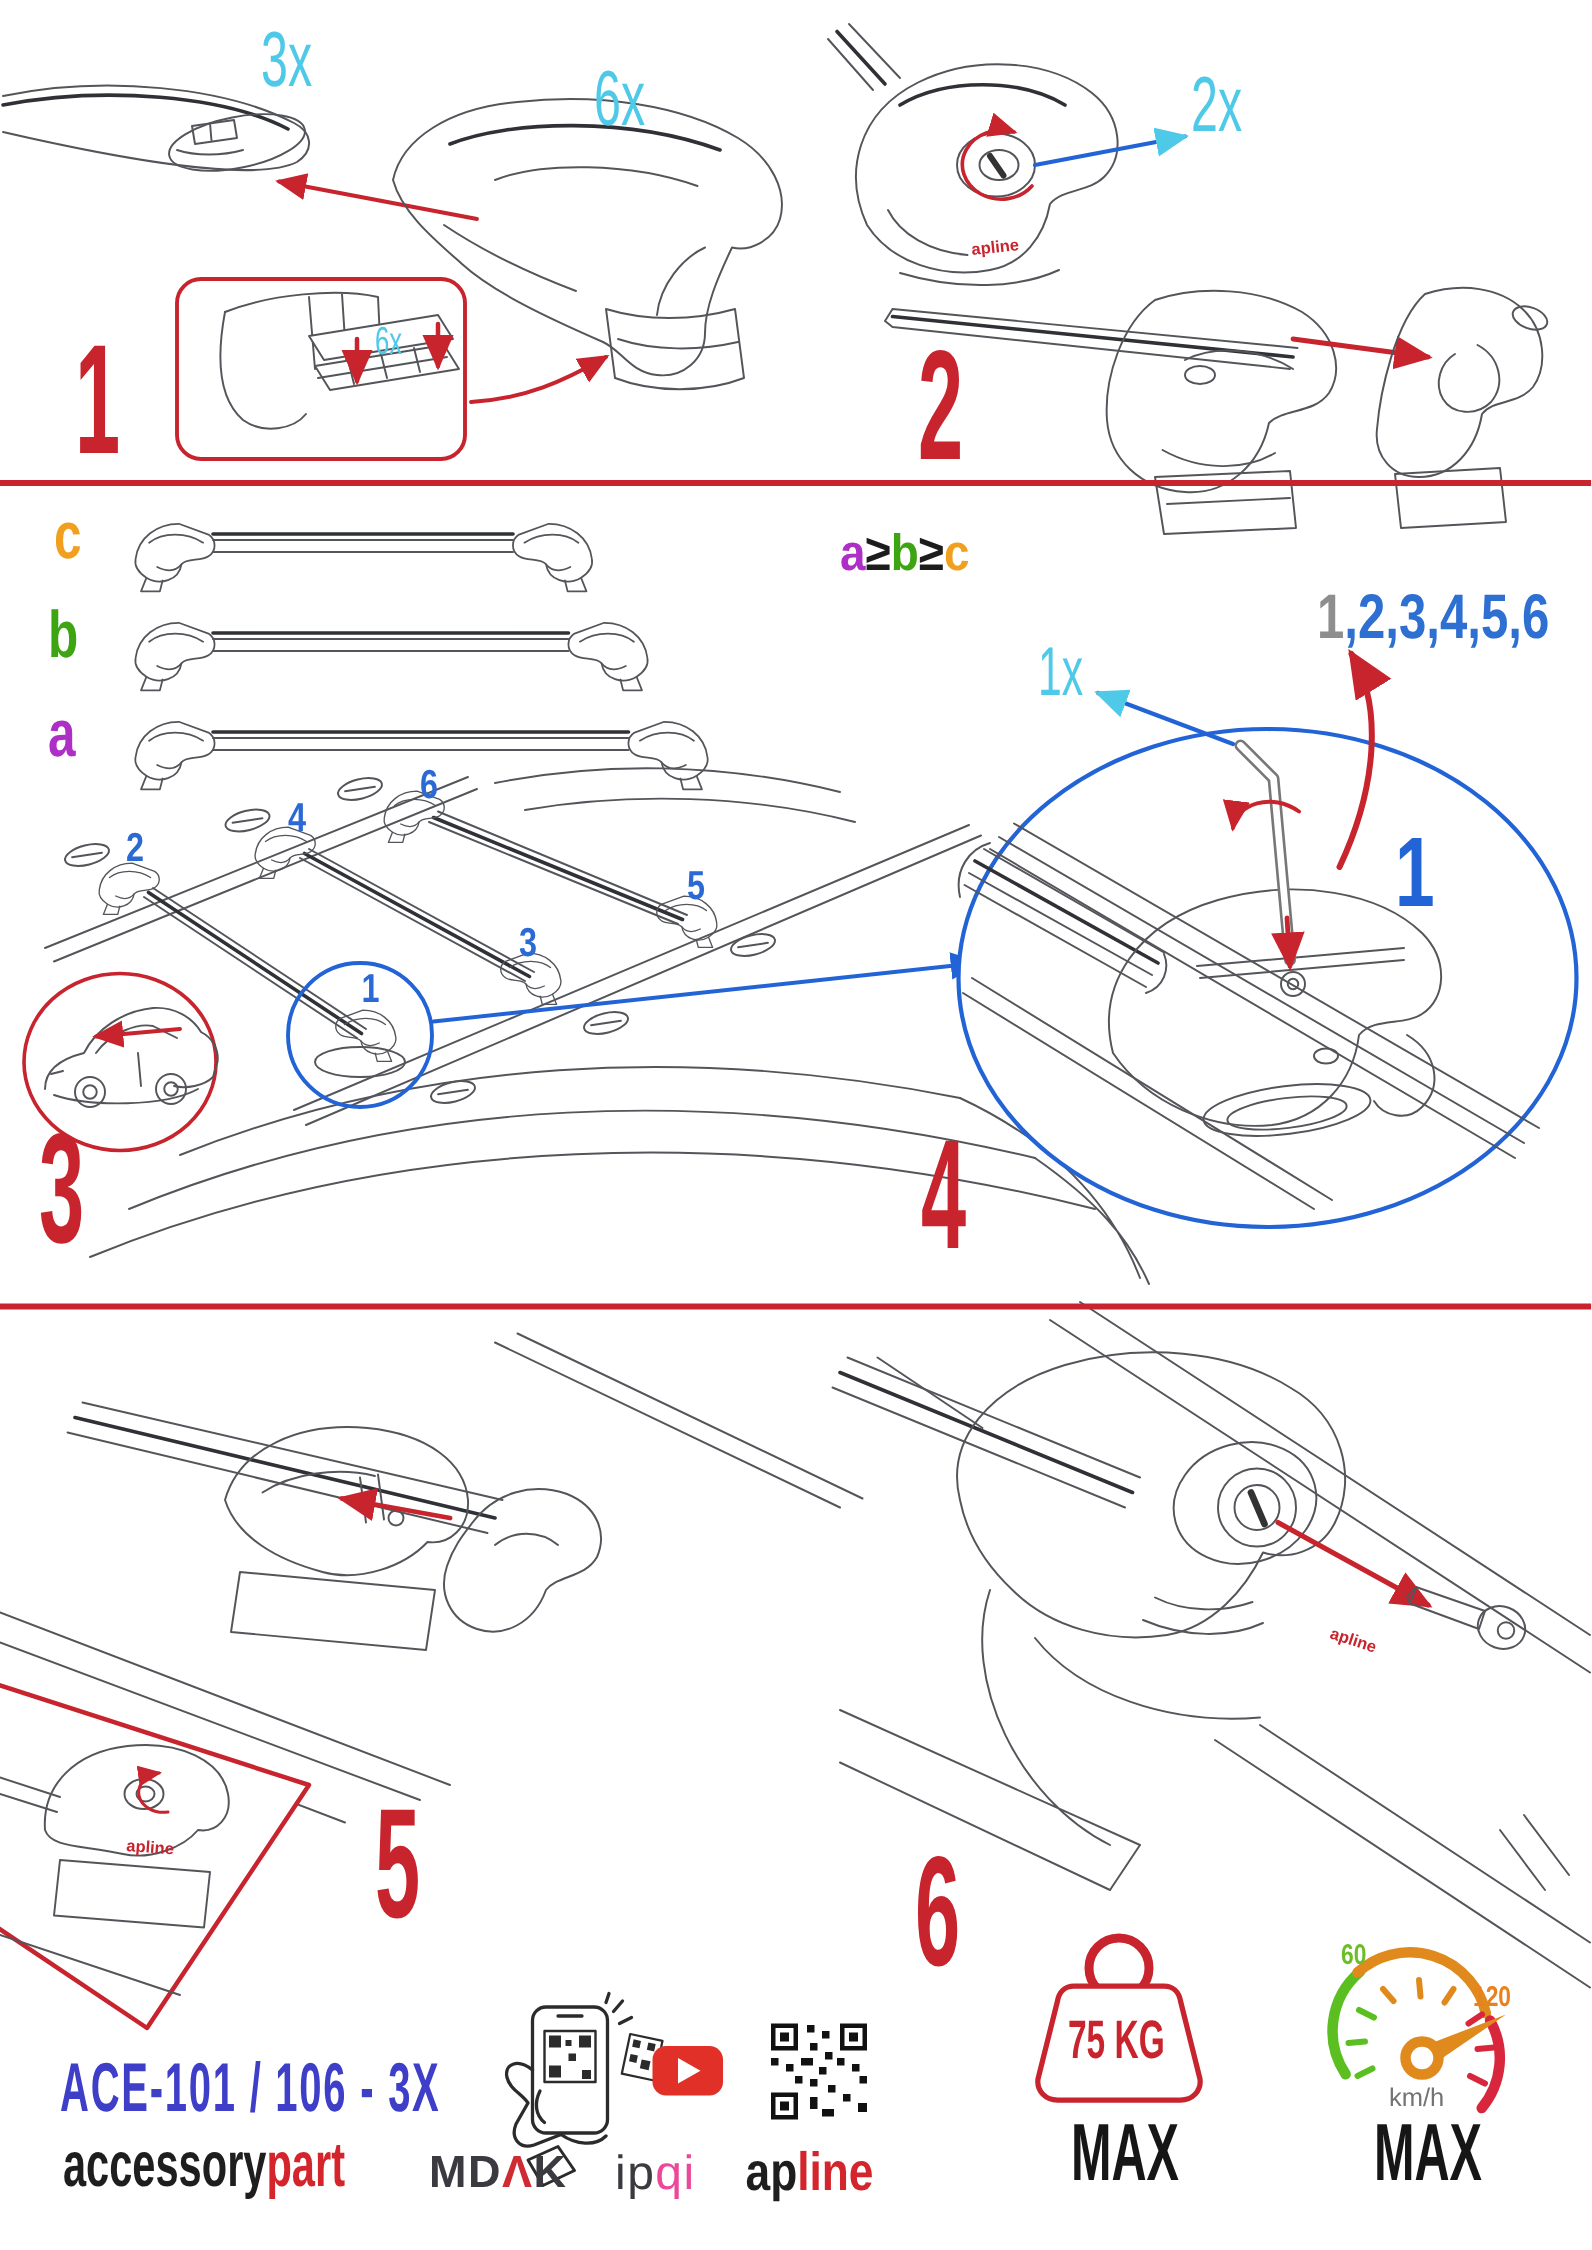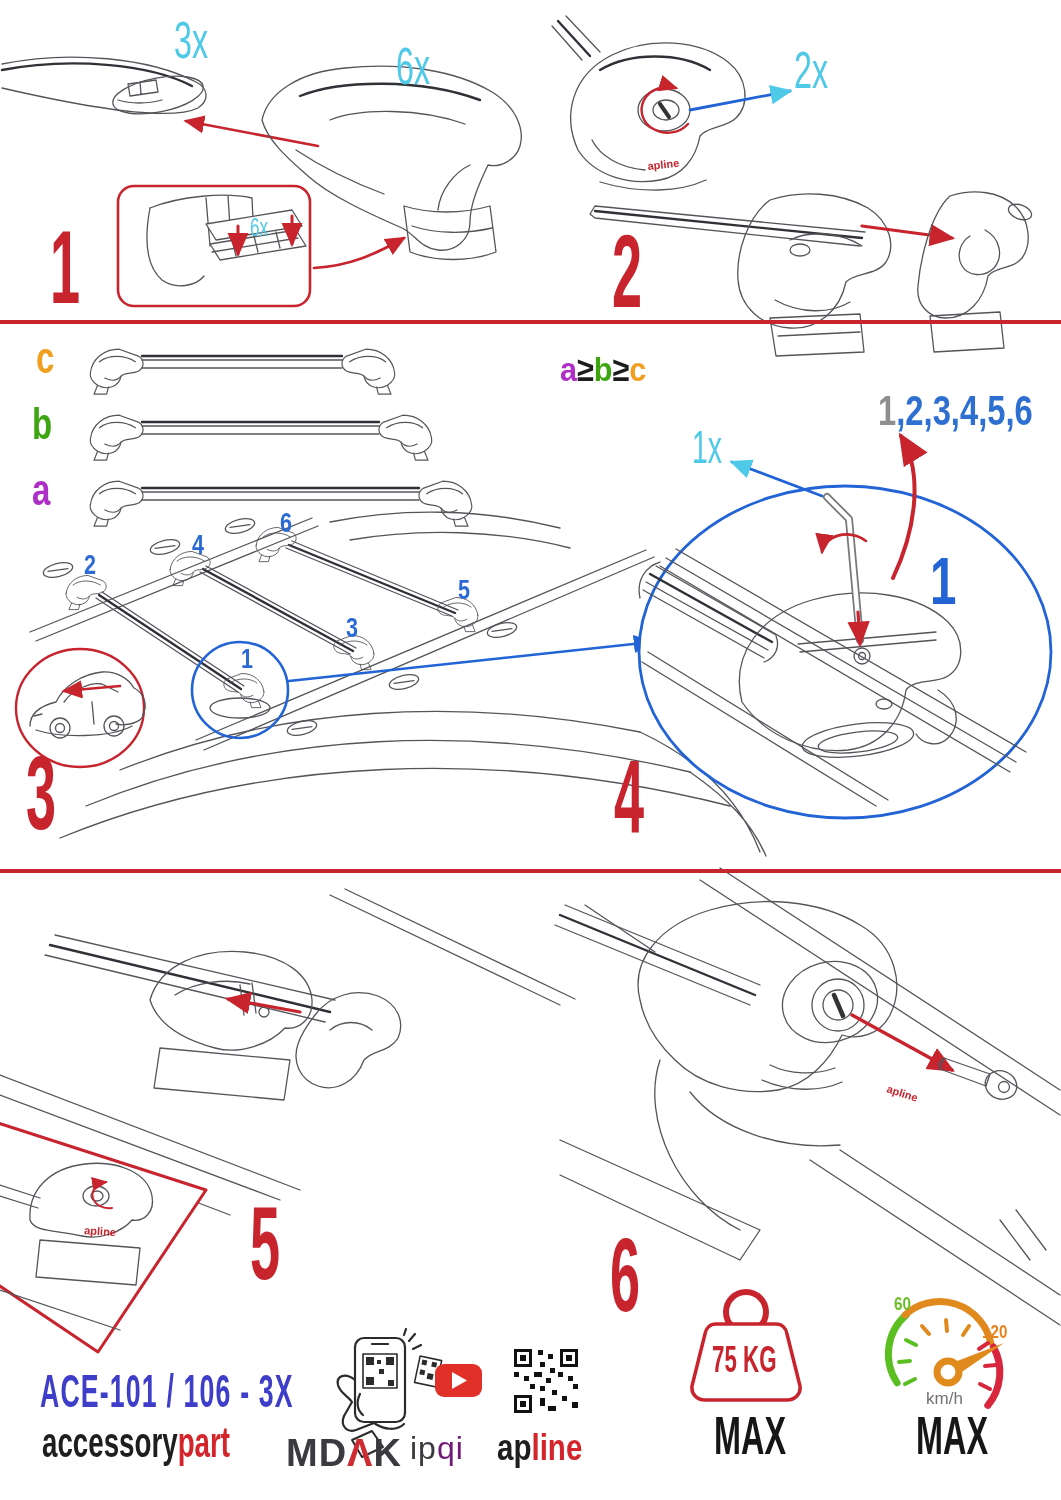--- a/index.html
+++ b/index.html
@@ -11,24 +11,24 @@
   .stepnum{font-size:104px;font-weight:700;color:#C8242E;transform:scaleX(.52);transform-origin:0 0;line-height:.8;}
   .barletter{font-size:44px;font-weight:700;transform:scaleX(.75);transform-origin:0 0;}
   .roofnum{font-size:27px;font-weight:700;color:#2B69D4;transform:scaleX(.8);transform-origin:0 0;}
   .rule{font-size:34px;font-weight:700;transform:scaleX(.9);transform-origin:0 0;color:#1c1c1c;}
   .seq{font-size:42px;font-weight:700;transform:scaleX(.78);transform-origin:0 0;}
   .bigblue{font-size:66px;font-weight:700;color:#2263D6;transform:scaleX(.72);transform-origin:0 0;}
   .divider{position:absolute;left:0;width:1061px;height:4px;background:#C8242E;}
   .model{font-size:46px;font-weight:700;color:#3E3EC8;letter-spacing:2px;transform:scaleX(.58);transform-origin:0 0;}
   .brand{font-size:42px;font-weight:700;transform:scaleX(.66);transform-origin:0 0;color:#1E1E1E;}
   .brand .red{color:#D4252C;}
-  .mdak{font-size:38px;font-weight:700;color:#3A3A40;letter-spacing:1px;}
+  .mdak{font-size:30px;font-weight:700;color:#3A3A40;letter-spacing:1px;}
   .mdak .red{color:#CE2B33;}
   .ipqi{font-size:32px;font-weight:400;color:#3A3A40;letter-spacing:1px;}
-  .ipqi .red{color:#701a75;margin-top:44px;}
+  .ipqi .red{color:#ec4899;margin-top:44px;}
   .apline{font-size:36px;font-weight:700;color:#1E1E1E;transform:scaleX(.82);transform-origin:0 0;}
   .apline .red{color:#D4252C;}
   .wval{font-size:36px;font-weight:700;color:#C8242E;transform:scaleX(.62);transform-origin:0 0;}
   .max{font-size:54px;font-weight:700;color:#161616;transform:scaleX(.6);transform-origin:0 0;}
   .sp60{font-size:19px;font-weight:700;color:#6CBE28;transform:scaleX(.8);transform-origin:0 0;}
   .sp120{font-size:19px;font-weight:700;color:#E8821E;transform:scaleX(.8);transform-origin:0 0;}
   .kmh{font-size:17px;font-weight:400;color:#737373;}
   svg .ln{stroke:#54555a;fill:none;stroke-width:1.3;stroke-linecap:round;stroke-linejoin:round;}
   svg .ln2{stroke:#2f3136;fill:none;stroke-width:2.4;stroke-linecap:round;stroke-linejoin:round;}
   svg .lnw{stroke:#54555a;fill:#fff;stroke-width:1.3;stroke-linejoin:round;}

